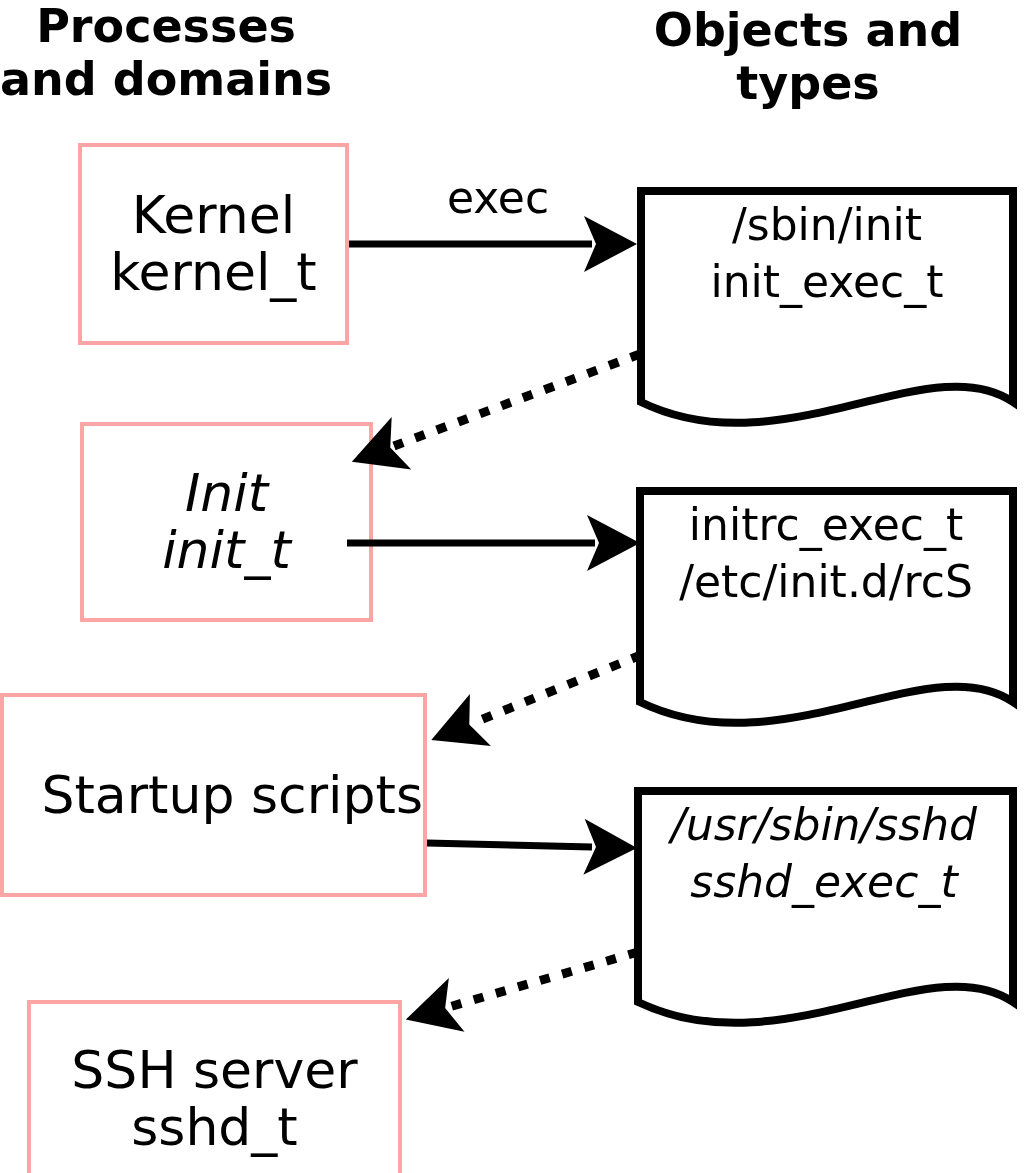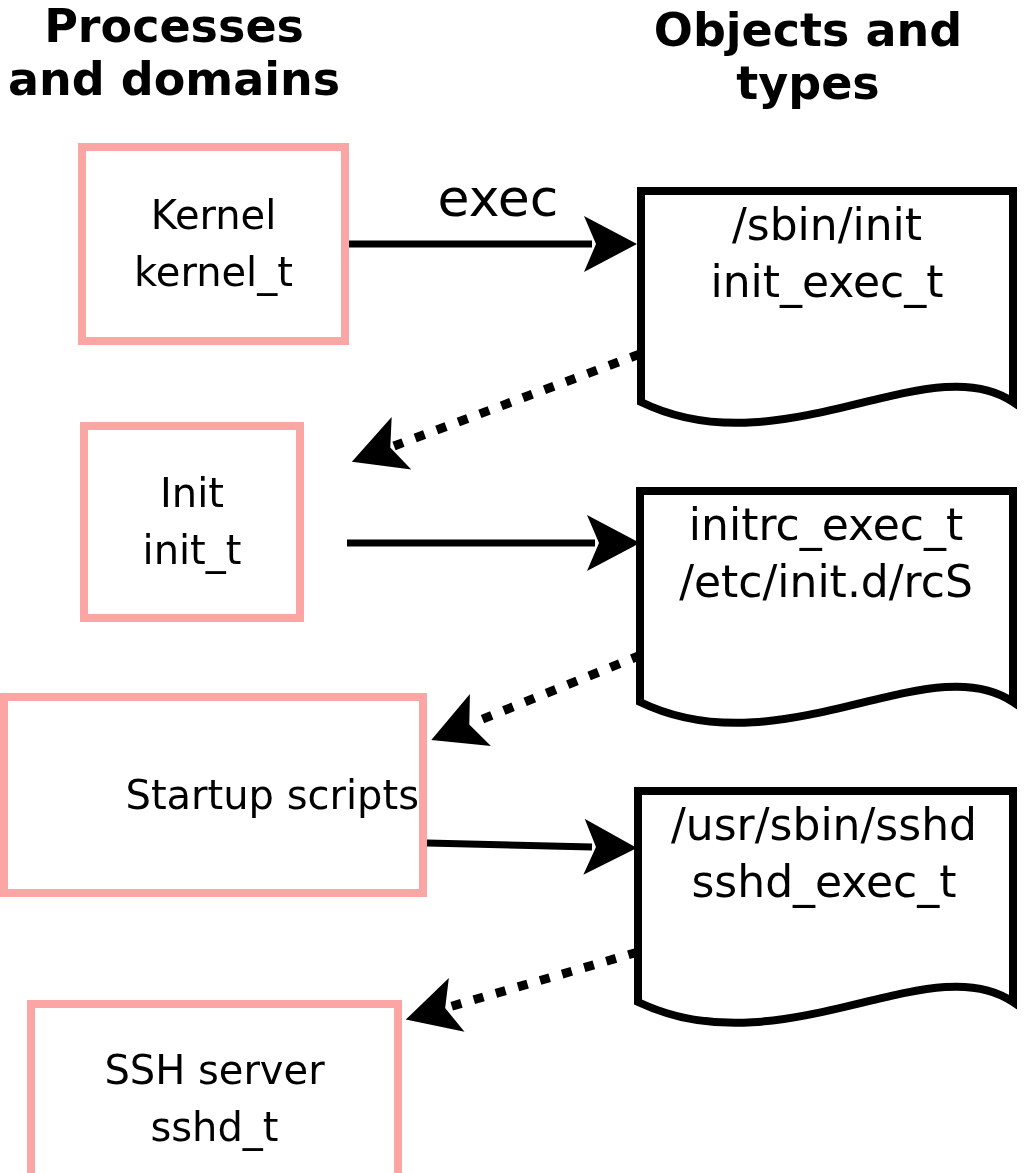--- a/index.html
+++ b/index.html
@@ -20,47 +20,47 @@
     position: absolute;
     text-align: center;
     font-weight: bold;
     font-size: 46px;
     line-height: 53px;
     white-space: nowrap;
   }
   .pbox {
     position: absolute;
     box-sizing: border-box;
-    border: 8px solid #fca5a5;
+    border: 4px solid #fca5a5;
     background: #ffffff;
     display: flex;
     flex-direction: column;
     align-items: center;
     justify-content: center;
     text-align: center;
-    font-size: 40px;
+    font-size: 52px;
     line-height: 57px;
     z-index: 1;
   }
   .doc-label {
     position: absolute;
     display: flex;
     flex-direction: column;
     align-items: center;
     justify-content: flex-start;
     text-align: center;
     font-size: 44px;
     line-height: 57px;
     z-index: 3;
     pointer-events: none;
   }
   .edge-label {
     position: absolute;
     text-align: center;
-    font-size: 52px;
+    font-size: 44px;
     line-height: 48px;
     z-index: 3;
   }
   svg.layer {
     position: absolute;
     left: 0;
     top: 0;
     z-index: 2;
   }
   .doc-shape {
@@ -78,34 +78,34 @@
     stroke-width: 9;
     stroke-dasharray: 10 13;
     fill: none;
   }
 </style>
 </head>
 <body>
 
 <div class="canvas">
 
-  <div class="col-header" style="left:0; top:4; width:432;padding-left:8px;">
+  <div class="col-header" style="left:0; top:4; width:432;">
     <div>Processes</div>
     <div>and domains</div>
   </div>
   <div class="col-header" style="left:608px; top:4px; width:400px;text-align:center;">
     <div>Objects and</div>
     <div>types</div>
   </div>
 
   <div class="pbox" style="left:78px; top:143px; width:271px; height:202px;">
     <div>Kernel</div>
     <div>kernel_t</div>
   </div>
-  <div class="pbox" style="left:80px; top:422px; width:224px; height:200px;">
+  <div class="pbox" style="left:80px; top:422px; width:293px; height:200px;font-style:italic;">
     <div>Init</div>
     <div>init_t</div>
   </div>
   <div class="pbox" style="left:0px; top:693px; width:427px; height:204px;align-items:flex-end;">
     <div>Startup scripts</div>
   </div>
   <div class="pbox" style="left:27px; top:972px; width:375px; height:198px;margin-top:28px;">
     <div>SSH server</div>
     <div>sshd_t</div>
   </div>
@@ -133,18 +133,18 @@
   <div class="edge-label" style="left:428px; top:174px; width:140px;">exec</div>
 
   <div class="doc-label" style="left:641px; top:196px; width:372px; height:170px;">
     <div>/sbin/init</div>
     <div>init_exec_t</div>
   </div>
   <div class="doc-label" style="left:640px; top:496px; width:372px; height:170px;">
     <div>initrc_exec_t</div>
     <div>/etc/init.d/rcS</div>
   </div>
-  <div class="doc-label" style="left:638px; top:796px; width:372px; height:170px;">
+  <div class="doc-label" style="left:638px; top:796px; width:372px; height:170px;font-style:italic;">
     <div>/usr/sbin/sshd</div>
     <div>sshd_exec_t</div>
   </div>
 
 </div>
 
 </body></html>

